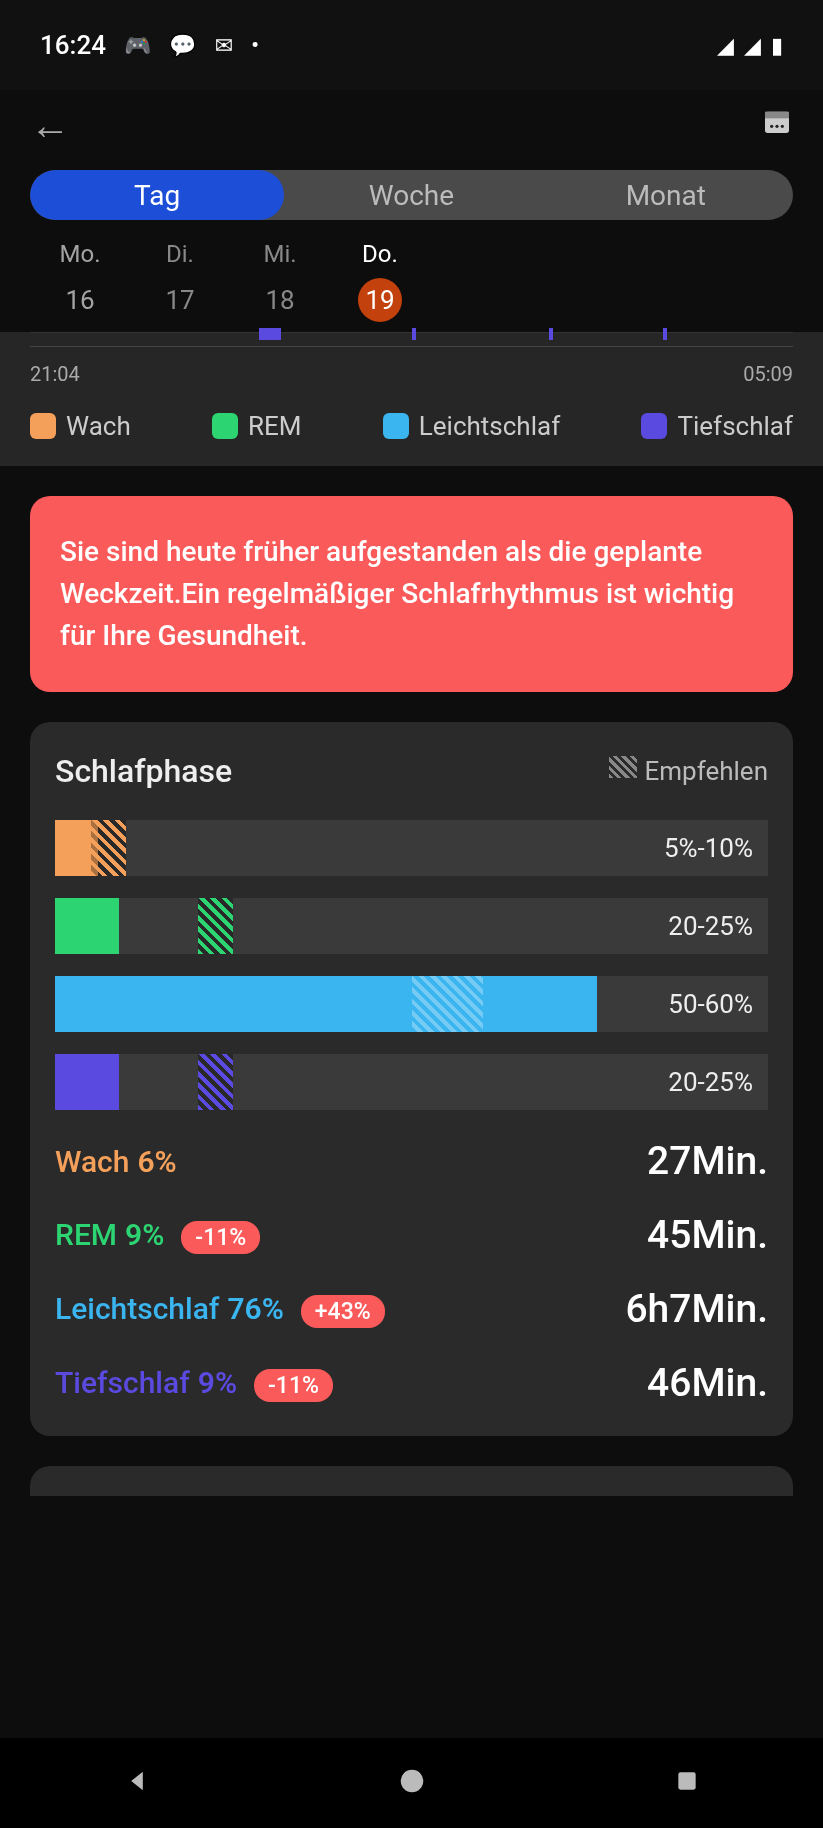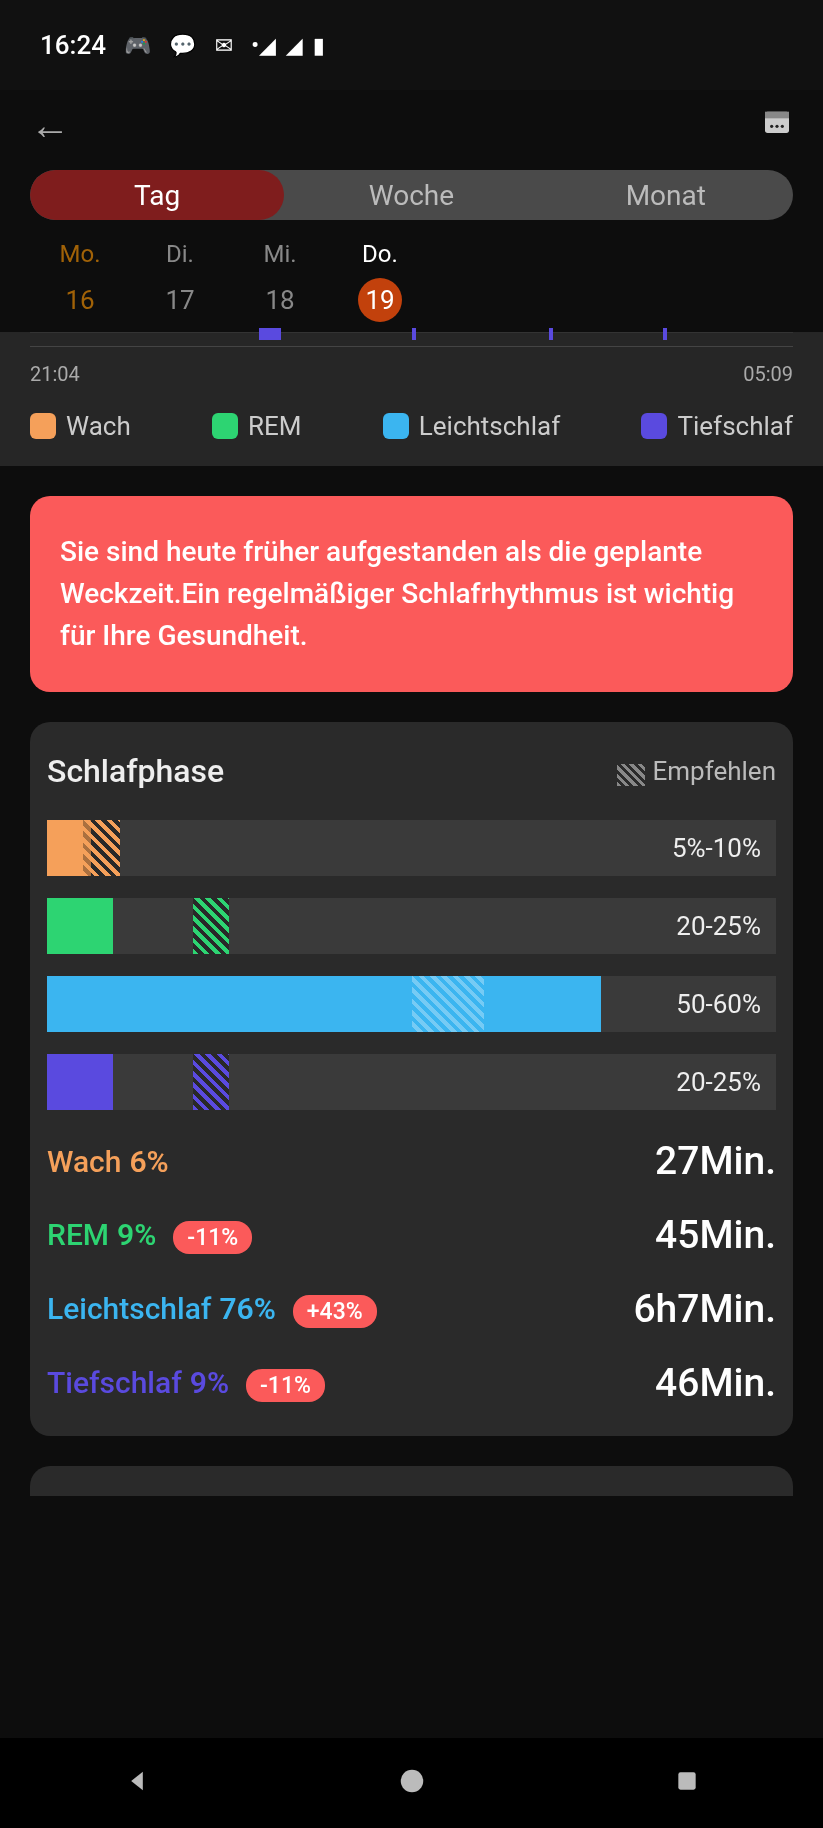--- a/index.html
+++ b/index.html
@@ -1,53 +1,53 @@
 <!DOCTYPE html>
 <html><head>
 <meta charset="utf-8">
 <style>
   * { margin: 0; padding: 0; box-sizing: border-box; font-family: -apple-system, BlinkMacSystemFont, 'Segoe UI', Roboto, sans-serif; }
   body { width: 823px; height: 1828px; background: #0d0d0d; color: #fff; overflow: hidden; }
   
-  .status-bar { height: 90px; background: #111; display: flex; align-items: center; justify-content: flex-start; padding: 0 40px; font-size: 26px; font-weight: 500; }
+  .status-bar { height: 90px; background: #111; display: flex; align-items: center; justify-content: space-between; padding: 0 40px; font-size: 26px; font-weight: 500; }
   .status-left { display: flex; align-items: center; gap: 18px; }
   .status-right { display: flex; align-items: center; gap: 10px; }
   .status-icon { font-size: 22px; }
   
   .app-header { height: 70px; display: flex; align-items: center; justify-content: space-between; padding: 0 30px; }
   .back-btn { font-size: 40px; color: #aaa; cursor: pointer; }
   .cal-icon { font-size: 32px; color: #ccc; cursor: pointer; }
   
   .tabs { display: flex; margin: 10px 30px 5px; background: #4a4a4a; border-radius: 30px; height: 50px; overflow: hidden; }
   .tab { flex: 1; display: flex; align-items: center; justify-content: center; font-size: 28px; color: #bbb; cursor: pointer; }
-  .tab.active { background: #7f1d1d; color: #fff; border-radius: 30px; }
+  .tab.active { background: #1d4ed8; color: #fff; border-radius: 30px; }
   
   .days { display: flex; padding: 15px 30px 10px; gap: 0; }
   .day { flex: 1; text-align: center; max-width: 100px; }
   .day-name { font-size: 24px; color: #666; margin-bottom: 10px; }
   .day-num { font-size: 26px; color: #666; display: inline-flex; align-items: center; justify-content: center; width: 44px; height: 44px; border-radius: 50%; }
   .day.active .day-name { color: #fff; }
   .day.active .day-num { background: #c2410c; color: #fff; }
-  .day.dim .day-name, .day.dim .day-num { color: #a16207; }
+  .day.dim .day-name, .day.dim .day-num { color: #a3a3a3; }
   .day.med .day-name, .day.med .day-num { color: #888; }
   
   .chart-area { background: #262626; padding-bottom: 25px; }
   .chart-strip { height: 15px; border-top: 1px solid #333; border-bottom: 1px solid #444; margin: 0 30px; position: relative; }
   .chart-strip .mark { position: absolute; top: -5px; width: 12px; height: 12px; }
   .times { display: flex; justify-content: space-between; padding: 15px 30px 25px; font-size: 20px; color: #aaa; }
   .legend { display: flex; justify-content: space-between; padding: 0 30px; font-size: 26px; color: #ccc; }
   .legend-item { display: flex; align-items: center; gap: 10px; }
   .legend-sq { width: 26px; height: 26px; border-radius: 6px; }
   
   .alert-card { margin: 30px; background: #fb5a5a; border-radius: 20px; padding: 35px 30px; font-size: 28px; line-height: 1.5; font-weight: 500; }
   
-  .phase-card { margin: 0 30px 30px; background: #2a2a2a; border-radius: 20px; padding: 30px 17px; }
+  .phase-card { margin: 0 30px 30px; background: #2a2a2a; border-radius: 20px; padding: 30px 25px; }
   .phase-header { display: flex; justify-content: space-between; align-items: center; margin-bottom: 30px; }
   .phase-title { font-size: 32px; color: #eee; font-weight: 500; }
-  .recommend { font-size: 26px; color: #bbb; display: flex; align-items: flex-end; gap: 8px; }
+  .recommend { font-size: 26px; color: #bbb; display: flex; align-items: flex-start; gap: 8px; }
   .hatch-icon { width: 28px; height: 22px; background: repeating-linear-gradient(45deg, #888 0px, #888 3px, transparent 3px, transparent 6px); }
   
   .bar-row { position: relative; height: 56px; background: #3a3a3a; margin-bottom: 22px; display: flex; align-items: center; }
   .bar-fill { position: absolute; left: 0; top: 0; height: 100%; }
   .bar-rec { position: absolute; top: 0; height: 100%; }
   .bar-label { position: absolute; right: 15px; font-size: 26px; color: #eee; }
   
   .hatch-orange { background: repeating-linear-gradient(45deg, #f5a05a 0px, #f5a05a 4px, rgba(0,0,0,0.3) 4px, rgba(0,0,0,0.3) 8px); }
   .hatch-green { background: repeating-linear-gradient(45deg, #2dd472 0px, #2dd472 4px, rgba(0,0,0,0.3) 4px, rgba(0,0,0,0.3) 8px); }
   .hatch-blue { background: repeating-linear-gradient(45deg, #3bb5f0 0px, #3bb5f0 4px, rgba(255,255,255,0.3) 4px, rgba(255,255,255,0.3) 8px); }

